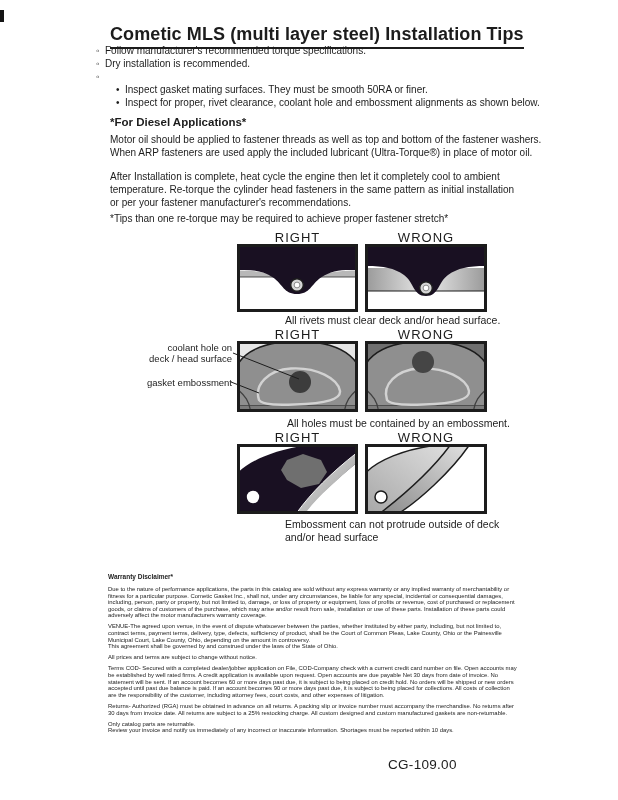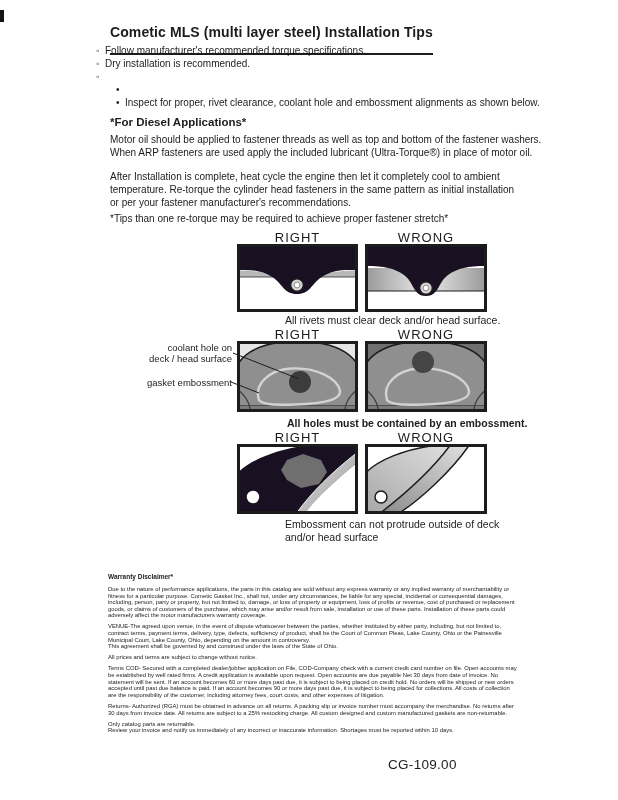--- a/index.html
+++ b/index.html
@@ -7,22 +7,22 @@
     position:relative;width:618px;height:800px;margin:0 auto;
     background:#ffffff;color:#1c1c1c;overflow:hidden;
     font-family:"Liberation Sans","DejaVu Sans",sans-serif;
   }
   .abs{position:absolute;}
   .pre{white-space:pre-line;}
 
   .corner-mark{left:0;top:10px;width:4px;height:12px;background:#151515;}
 
   .doc-title{
-    left:110px;top:24px;font-size:14px;font-weight:bold;
-    border-bottom:2px solid #1c1c1c;padding-bottom:13px;letter-spacing:.1px;
+    left:110px;top:24px;font-size:18px;font-weight:bold;
+    border-bottom:2px solid #1c1c1c;padding-bottom:2px;letter-spacing:.1px;
   }
 
   .bullet-list{left:96px;top:44px;font-size:10px;line-height:13px;width:460px;}
   .bullet-row{display:flex;}
   .bullet-row .bmark{width:9px;flex:0 0 9px;}
   .bullet-row.sub{padding-left:20px;}
   .bullet-row.sub .bmark{width:9px;}
 
   .diesel-heading{left:110px;top:116px;font-size:11.5px;font-weight:bold;}
   .body-para{left:110px;font-size:10px;line-height:13px;width:470px;}
@@ -31,21 +31,21 @@
   .fig-hdr{font-size:13px;letter-spacing:1px;text-align:center;color:#1c1c1c;}
   .hdr-f1{top:230px;} .hdr-f2{top:327px;} .hdr-f3{top:430px;}
   .hdr-left{left:237px;width:121px;} .hdr-right{left:365px;width:122px;}
 
   .panel{display:block;}
   .pan-f1{top:244px;height:68px;} .pan-f2{top:341px;height:71px;} .pan-f3{top:444px;height:70px;}
   .pan-left{left:237px;width:121px;} .pan-right{left:365px;width:122px;}
 
   .caption{font-size:10.5px;line-height:12.5px;margin-left:47px;}
   .cap1{left:238px;top:314px;}
-  .cap2{left:240px;top:417px;font-weight:bold;}
+  .cap2{left:240px;top:417px;}
   .cap3{left:238px;top:518px;width:240px;}
 
   .callout{font-size:9.5px;line-height:11px;text-align:right;}
   .co1{left:112px;top:342px;width:120px;}
   .co2{left:104px;top:377px;width:128px;}
   .leader-svg{left:225px;top:346px;width:80px;height:52px;}
 
   .disclaimer{left:108px;top:573px;width:490px;}
   .disclaimer h3{margin:0 0 6px 0;font-size:6.5px;font-weight:bold;}
   .disclaimer p{margin:0 0 4.5px 0;font-size:5.9px;line-height:6.6px;white-space:pre-line;}
@@ -68,20 +68,21 @@
     </div>
     <div class="bullet-row">
       <span class="bmark">◦</span>
       <span>Dry installation is recommended.</span>
     </div>
     <div class="bullet-row">
       <span class="bmark">◦</span>
     </div>
     <div class="bullet-row sub">
       <span class="bmark">•</span>
+      <span>Inspect gasket mating surfaces.  They must be smooth 50RA or finer.</span>
     </div>
     <div class="bullet-row sub">
       <span class="bmark">•</span>
       <span>Inspect for proper, rivet clearance, coolant hole and embossment alignments as shown below.</span>
     </div>
   </div>
 
   <div class="abs diesel-heading">*For Diesel Applications*</div>
   <div class="abs body-para pre p1">Motor oil should be applied to fastener threads as well as top and bottom of the fastener washers.
 When ARP fasteners are used apply the included lubricant (Ultra-Torque®) in place of motor oil.</div>

